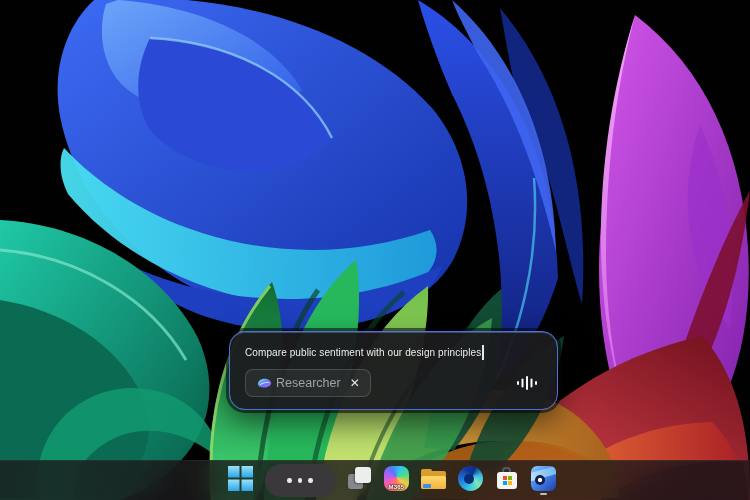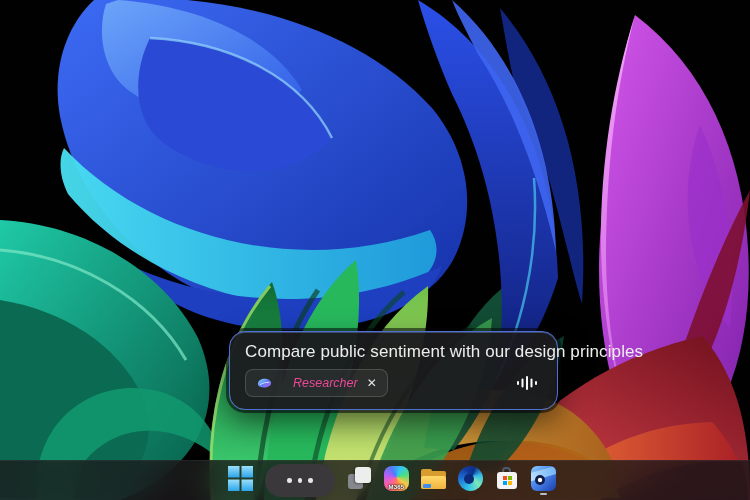--- a/index.html
+++ b/index.html
@@ -10,27 +10,27 @@
   
   .command-box{
     position:absolute;left:229px;top:331px;width:329px;height:79px;z-index:3;
     box-sizing:border-box;background:rgba(27,27,30,0.96);
     border:1px solid #4f6fd4;border-radius:16px;
     box-shadow:0 0 0 3px rgba(6,6,10,0.55), 0 12px 30px rgba(0,0,0,0.55),
                inset 0 1px 0 rgba(130,160,245,0.35);
     padding:11px 14px 12px 15px;
   }
   .prompt-row{display:flex;align-items:center;height:18px;}
-  .prompt-text{color:#ededee;font-size:17px;letter-spacing:.1px;white-space:nowrap;}
+  .prompt-text{color:#ededee;font-size:10px;letter-spacing:.1px;white-space:nowrap;}
   .caret{display:inline-block;width:1.5px;height:15px;background:#e6e6e6;margin-left:1px;}
   .chip-row{display:flex;align-items:center;justify-content:space-between;margin-top:8px;}
   .chip{display:inline-flex;align-items:center;height:28px;box-sizing:border-box;
         padding:0 10px;border-radius:8px;background:rgba(255,255,255,0.055);
         border:1px solid rgba(255,255,255,0.16);cursor:default;}
-  .chip-label{color:#ec4899;font-size:12.5px;margin-left:20px;font-style:italic;}
+  .chip-label{color:#a3a3a3;font-size:12.5px;margin-left:3px;}
   .chip-close{color:#e3e3e3;font-size:12px;margin-left:9px;line-height:1;cursor:pointer;}
   .voice-btn{display:flex;align-items:center;justify-content:center;width:28px;height:28px;
              margin-right:2px;cursor:pointer;}
 
   
   .taskbar{position:absolute;left:0;right:0;bottom:0;height:39px;z-index:4;
            background:rgba(29,25,27,0.80);backdrop-filter:blur(16px) saturate(1.2);
            border-top:1px solid rgba(255,255,255,0.05);}
   .tb-items{position:absolute;left:228px;top:0;height:39px;display:flex;align-items:center;gap:12px;}
   .tb-btn{display:flex;flex-direction:column;align-items:center;justify-content:center;cursor:pointer;}

